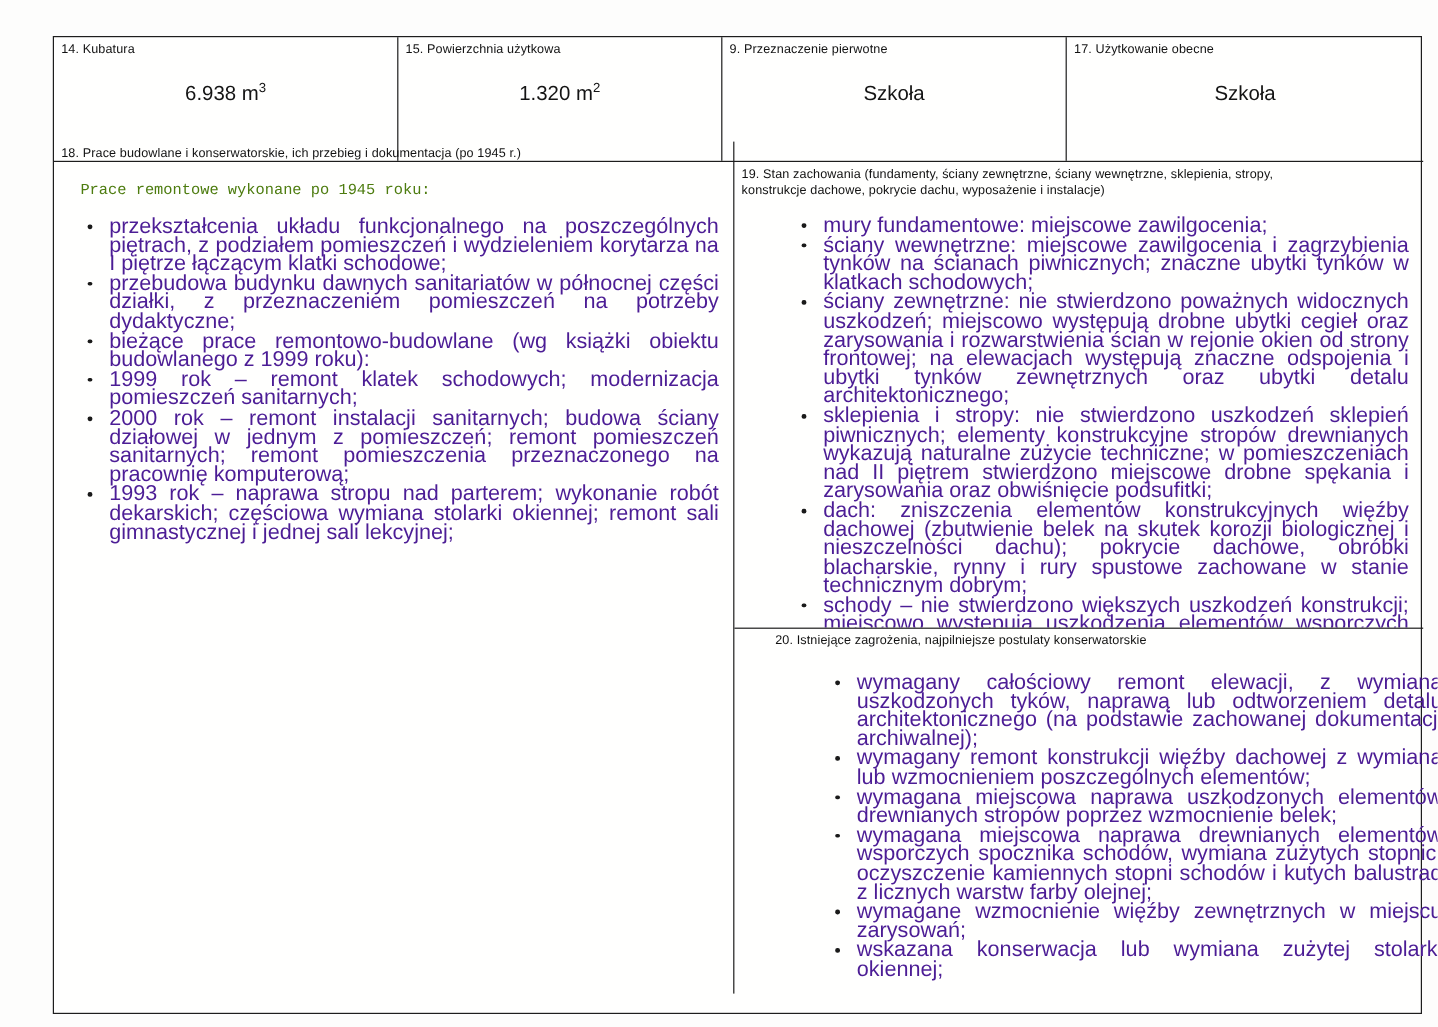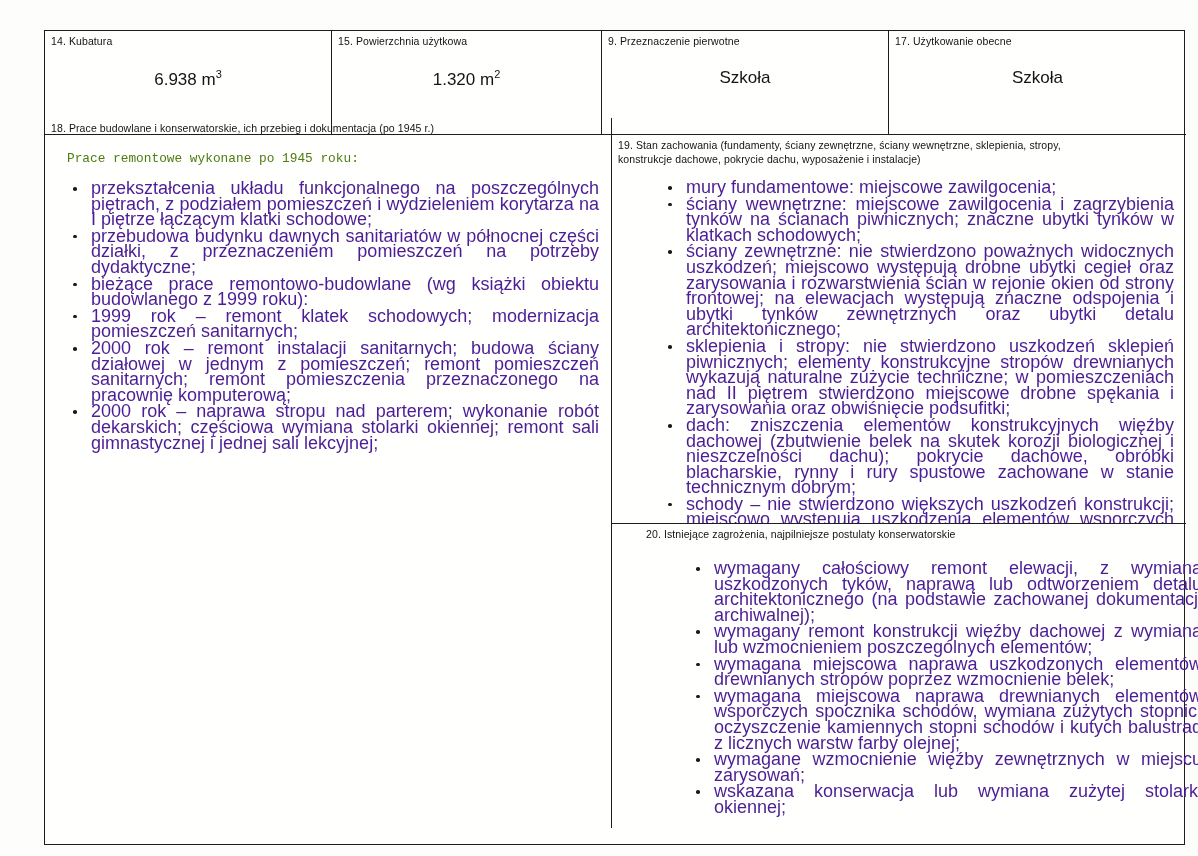--- a/index.html
+++ b/index.html
@@ -178,21 +178,21 @@
     <div class="cell" id="cell-18">
       <div class="cell-label">18. Prace budowlane i konserwatorskie, ich przebieg i dokumentacja (po 1945 r.)</div>
       <div class="body-wrap">
         <div class="intro">Prace remontowe wykonane po 1945 roku:</div>
         <ul class="bullets" id="list-18">
           <li>przekształcenia układu funkcjonalnego na poszczególnych piętrach, z podziałem pomieszczeń i wydzieleniem korytarza na I piętrze łączącym klatki schodowe;</li>
           <li>przebudowa budynku dawnych sanitariatów w północnej części działki, z przeznaczeniem pomieszczeń na potrzeby dydaktyczne;</li>
           <li>bieżące prace remontowo-budowlane (wg książki obiektu budowlanego z 1999 roku):</li>
           <li>1999 rok – remont klatek schodowych; modernizacja pomieszczeń sanitarnych;</li>
           <li>2000 rok – remont instalacji sanitarnych; budowa ściany działowej w jednym z pomieszczeń; remont pomieszczeń sanitarnych; remont pomieszczenia przeznaczonego na pracownię komputerową;</li>
-          <li>2000 rok – naprawa stropu nad parterem; wykonanie robót dekarskich; częściowa wymiana stolarki okiennej;  remont sali gimnastycznej i jednej sali lekcyjnej;</li>
+          <li>1993 rok – naprawa stropu nad parterem; wykonanie robót dekarskich; częściowa wymiana stolarki okiennej;  remont sali gimnastycznej i jednej sali lekcyjnej;</li>
         </ul>
       </div>
     </div>
 
     <div class="cell" id="cell-19">
       <div class="cell-label sec-label-19">19. Stan zachowania (fundamenty, ściany zewnętrzne, ściany wewnętrzne, sklepienia, stropy,
 konstrukcje dachowe, pokrycie dachu, wyposażenie i instalacje)</div>
       <div class="body-wrap">
         <ul class="bullets" id="list-19">
           <li>mury fundamentowe: miejscowe zawilgocenia;</li>

